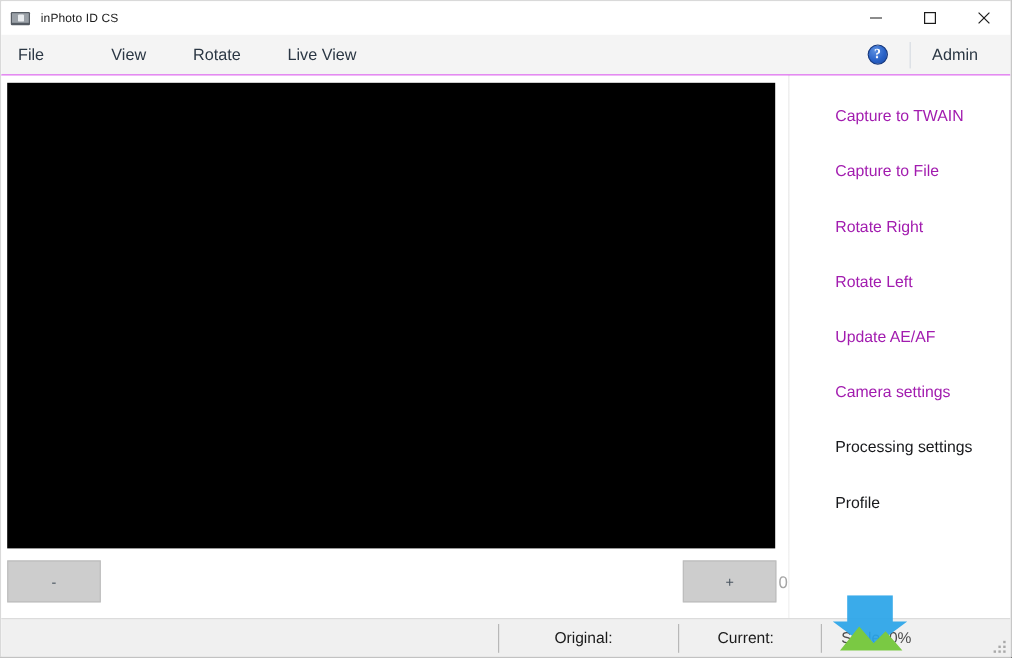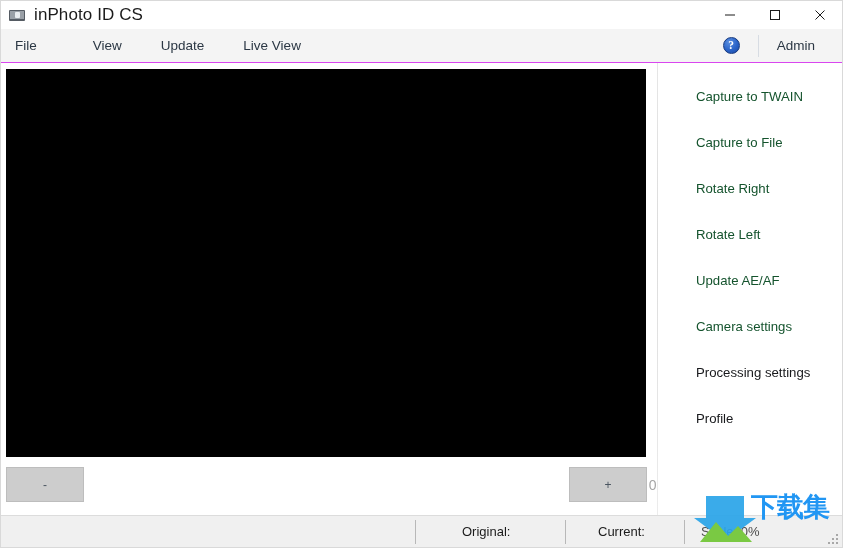--- a/index.html
+++ b/index.html
@@ -57,21 +57,21 @@
   }
   .cam-lens {
     position: absolute;
     left: 5.5px; top: 3px;
     width: 5px; height: 6px;
     background: #e9ecef;
     border-radius: 1px;
   }
   .title-text {
     margin-left: 9px;
-    font-size: 17px;
+    font-size: 10px;
     color: #1b1b1b;
     letter-spacing: 0.1px;
     white-space: nowrap;
   }
   .win-buttons {
     position: absolute;
     right: 0; top: 0;
     height: 28px;
     display: flex;
   }
@@ -209,21 +209,21 @@
     width: 184px;
     height: 452px;
     background: #ffffff;
   }
   .side-item {
     position: absolute;
     left: 38px;
     font-size: 13.2px;
     white-space: nowrap;
   }
-  .side-item.disabled { color: #14532d; }
+  .side-item.disabled { color: #a21caf; }
   .side-item.enabled  { color: #18191c; }
 
   
   .statusbar {
     position: absolute;
     left: 0; top: 514px;
     width: 841px;
     height: 32px;
     background: #f0f0f0;
     border-top: 1px solid #dcdcdc;
@@ -319,21 +319,21 @@
           <line x1="1.5" y1="1.5" x2="10.5" y2="10.5" stroke="#1b1b1b" stroke-width="1"></line>
           <line x1="10.5" y1="1.5" x2="1.5" y2="10.5" stroke="#1b1b1b" stroke-width="1"></line>
         </svg>
       </div>
     </div>
   </div>
 
   <div class="menubar">
     <div class="menu-item" style="margin-left:14px;">File</div>
     <div class="menu-item" style="margin-left:56px;">View</div>
-    <div class="menu-item" style="margin-left:39px;">Update</div>
+    <div class="menu-item" style="margin-left:39px;">Rotate</div>
     <div class="menu-item" style="margin-left:39px;">Live View</div>
 
     <div class="menu-right">
       <div class="help-icon">?</div>
       <div class="menu-div"></div>
       <div class="admin-text">Admin</div>
     </div>
   </div>
 
   <div class="main">
@@ -378,16 +378,15 @@
         <i style="left:4px; top:8px;"></i>
         <i style="left:8px; top:8px;"></i>
     </div>
   </div>
 
   <div class="watermark">
     <svg width="150" height="53" viewBox="0 0 150 53">
       <polygon points="12,0 50,0 50,22 62,22 31,45 0,22 12,22" fill="#29a4e8" opacity="0.92"></polygon>
       <polygon points="6,46 22,26 34,40 44,30 58,46" fill="#7ac943"></polygon>
     </svg>
-    <div class="wm-cn">下载集</div>
   </div>
 
 </div>
 
 </body></html>

